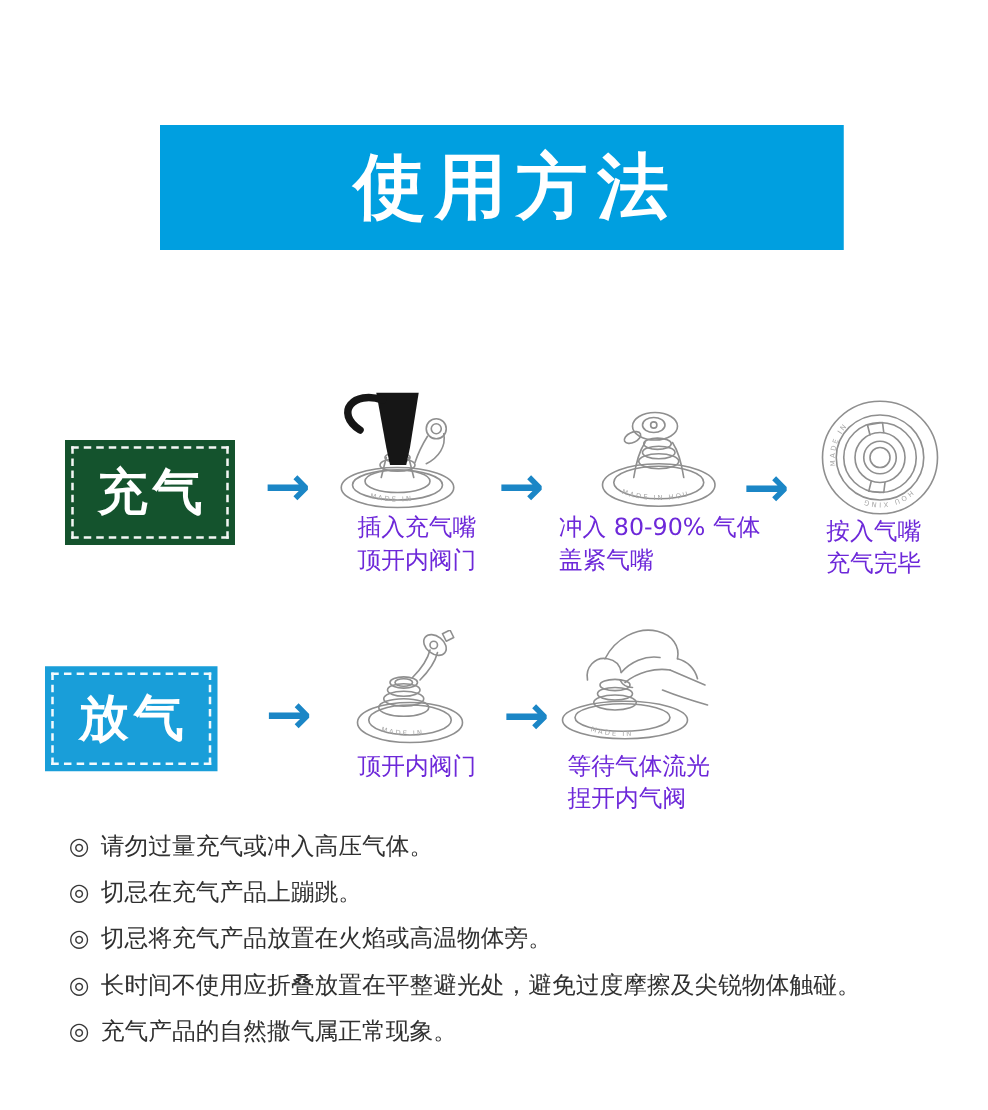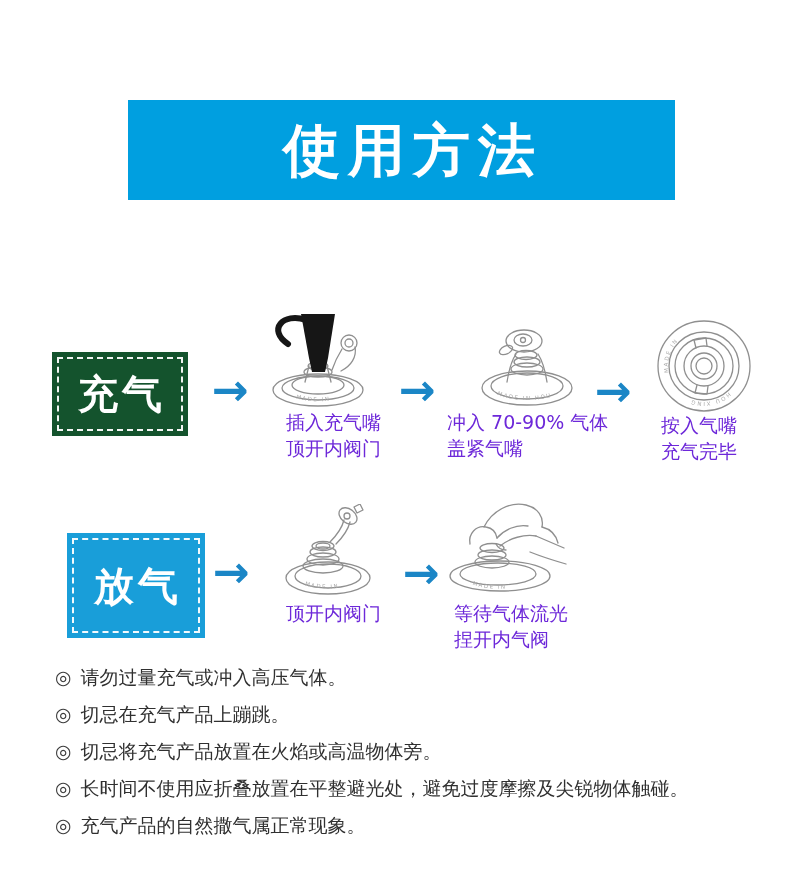--- a/index.html
+++ b/index.html
@@ -12,21 +12,21 @@
     position:absolute;left:128px;top:100px;width:532px;height:100px;
     background:#009FE0;display:flex;align-items:center;justify-content:center;padding-left:15px;
   }
   .banner-title{
     color:#ffffff;font-size:57px;font-weight:bold;letter-spacing:8px;
     text-indent:8px;line-height:1;
   }
   
   .label-box{position:absolute;display:flex;align-items:center;justify-content:center;}
   .label-box.inflate{left:52px;top:352px;width:136px;height:84px;background:#14532d;}
-  .label-box.deflate{left:67px;top:533px;width:138px;height:105px;background:#199ED9;justify-content:center;}
+  .label-box.deflate{left:36px;top:533px;width:138px;height:84px;background:#199ED9;justify-content:center;}
   .dash{position:absolute;inset:5px;border:2px dashed rgba(255,255,255,.95);pointer-events:none;}
   .label-text{color:#fff;font-size:40px;font-weight:bold;letter-spacing:4px;text-indent:4px;line-height:1;}
   
   .arrow{
     position:absolute;width:50px;text-align:center;color:#1B86C6;
     font-size:44px;font-weight:bold;line-height:1;
   }
   .arrow.a1{left:205px;top:368px;}
   .arrow.a2{left:392px;top:368px;}
   .arrow.a3{left:588px;top:369px;}
@@ -105,21 +105,21 @@
     <ellipse class="line" cx="51" cy="38" rx="13" ry="5"></ellipse>
     <ellipse class="line" cx="50" cy="31" rx="11" ry="4.5"></ellipse>
     <ellipse class="line" cx="48" cy="17" rx="18" ry="11"></ellipse>
     <ellipse class="line" cx="47" cy="16" rx="9" ry="6"></ellipse>
     <circle class="line" cx="47" cy="16" r="2.5"></circle>
     <ellipse class="line" cx="30" cy="26" rx="7" ry="4" transform="rotate(-25 30 26)"></ellipse>
     <path id="e2" d="M15,66 A37,13 0 0 0 87,66" fill="none" stroke="none"></path>
     <text class="engrave"><textPath href="#e2" startOffset="8">MADE IN HOU</textPath></text>
   </svg>
   <div class="caption cap2">
-    <div>冲入 70-90% 气体</div>
+    <div>冲入 80-90% 气体</div>
     <div>盖紧气嘴</div>
   </div>
 
   <svg class="illus i3" width="112" height="96" viewBox="0 0 112 96">
     <ellipse class="line" cx="56" cy="48" rx="46" ry="45"></ellipse>
     <ellipse class="line" cx="56" cy="48" rx="35" ry="34"></ellipse>
     <ellipse class="line" cx="56" cy="48" rx="29" ry="28"></ellipse>
     <circle class="line" cx="56" cy="48" r="20"></circle>
     <path class="line" d="M48,30 L46,22 L58,20 L59,28"></path>
     <path class="line" d="M49,67 L47,75 L59,76 L60,68"></path>

